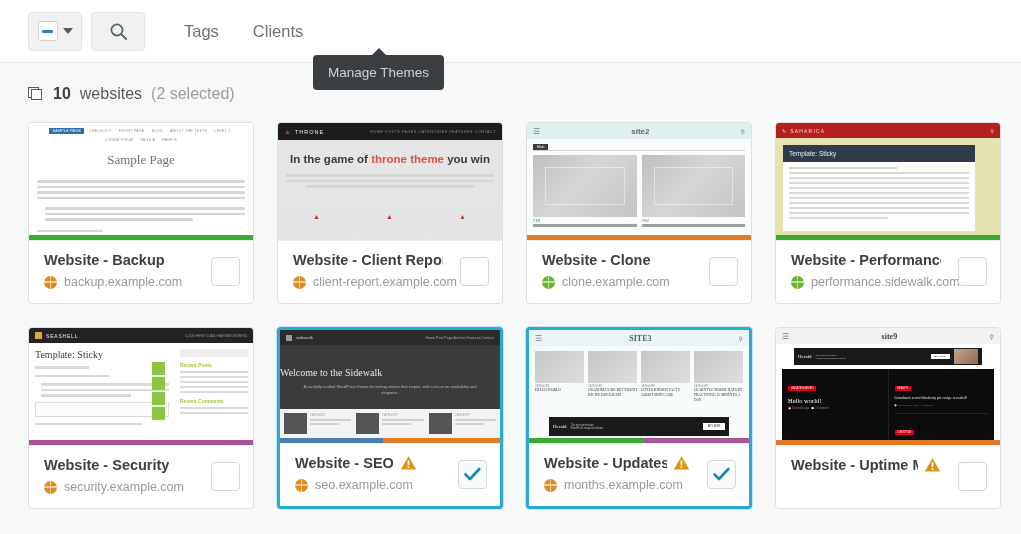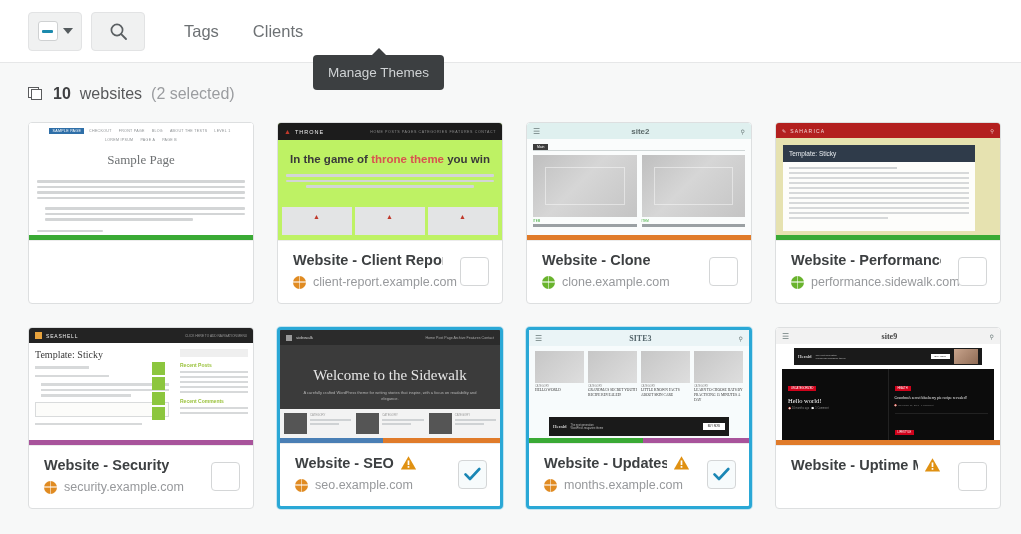--- a/index.html
+++ b/index.html
@@ -291,25 +291,38 @@
         <div class="fakeline" style="margin-left:0"></div>
         <div class="fakeline" style="margin-left:0"></div>
         <div class="fakeline" style="margin-left:0;margin-right:60px"></div>
       </div>
       <div class="fakeline" style="margin-top:9px;margin-right:150px"></div>
     </div>
       <div class="statusbar">
             <span style="width:100%;background:#3aaa35"></span>
           </div>
     </div>
+    <div class="card-body">
+      <div class="card-title-row">
+        <span class="card-title">Website - Backup</span>
+
+      </div>
+      <div class="url-row">
+        <span class="globe orange"></span>
+        <span class="url-text">backup.example.com</span>
+      </div>
+      <div class="checkbox">
+        
+      </div>
+    </div>
   </div>
   <div class="card">
     <div class="thumb">
 
-    <div class="tb" style="background:#bef264">
+    <div class="tb" style="background:#e5e5e5">
       <div class="tb-bar" style="background:#1c1c1c;height:17px;color:#bbb">
         <span style="color:#c0392b;font-size:7px">▲</span>
         <span style="font-size:5.5px;letter-spacing:1px;color:#eee">THRONE</span>
         <span style="margin-left:auto;font-size:3.6px;color:#8c8c8c;letter-spacing:.6px">HOME POSTS PAGES CATEGORIES FEATURES CONTACT</span>
       </div>
       <div style="text-align:center;margin-top:13px;font-size:11.5px;font-weight:bold;color:#3a3a3a;line-height:1.15;padding:0 6px">
         In the game of <span style="color:#d9534f">throne theme</span> you win
       </div>
       <div style="margin-top:8px">
         <div class="fakeline"></div>
@@ -499,21 +512,21 @@
   </div>
   <div class="card selected">
     <div class="thumb">
 
     <div class="tb" style="background:#3b3b3b">
       <div class="tb-bar" style="background:#2b2b2b;height:15px;color:#cfcfcf">
         <span style="background:#9a9a9a;width:6px;height:6px;display:inline-block"></span>
         <span style="font-size:4.4px">sidewalk</span>
         <span style="margin-left:auto;font-size:3.6px;color:#a8a8a8">Home  Post  Page  Archive  Features  Contact</span>
       </div>
-      <div style="text-align:center;padding-top:22px;color:#e7e7e7;font-size:15px;font-family:'Liberation Serif',serif">Welcome to the Sidewalk</div>
+      <div style="padding-top:22px;color:#e7e7e7;font-size:10px;font-family:'Liberation Serif',serif">Welcome to the Sidewalk</div>
       <div style="text-align:center;color:#b4b4b4;font-size:4px;padding:6px 22px;line-height:1.6">A carefully crafted WordPress theme for writing stories that inspire, with a focus on readability and elegance.</div>
       <div style="position:absolute;left:0;right:0;bottom:5px;background:#f3f3f3;padding:4px 4px;display:flex;gap:5px">
         <div style="flex:1;display:flex;gap:3px">
             <div style="width:23px;height:21px;background:#555"></div>
             <div style="flex:1">
                   <div style="font-size:2.8px;color:#999">CATEGORY</div>
             <div style="height:2.2px;background:#cfd2d4;margin-top:2px"></div>
             <div style="height:2.2px;background:#cfd2d4;margin-top:2px;width:70%"></div>
                 </div>
               </div>

